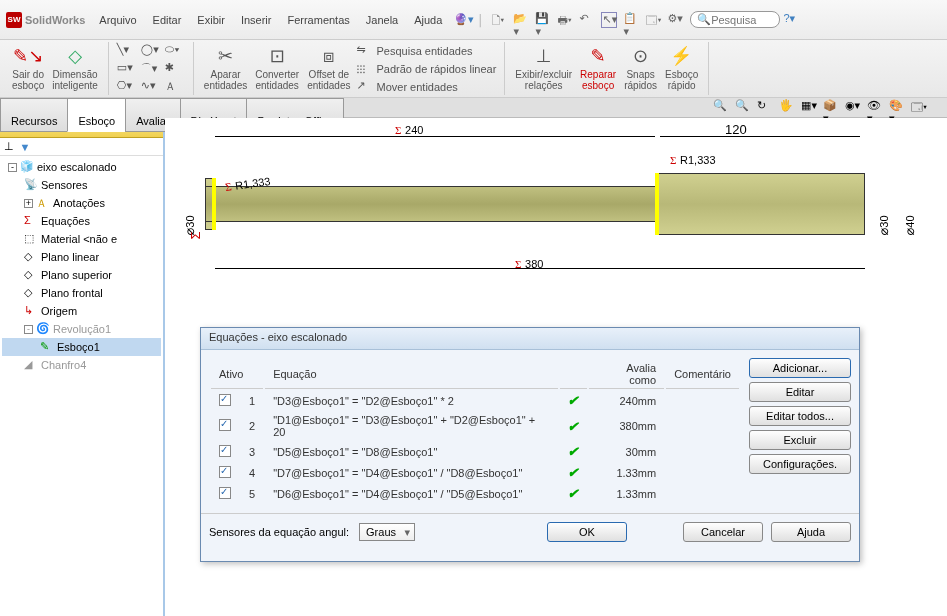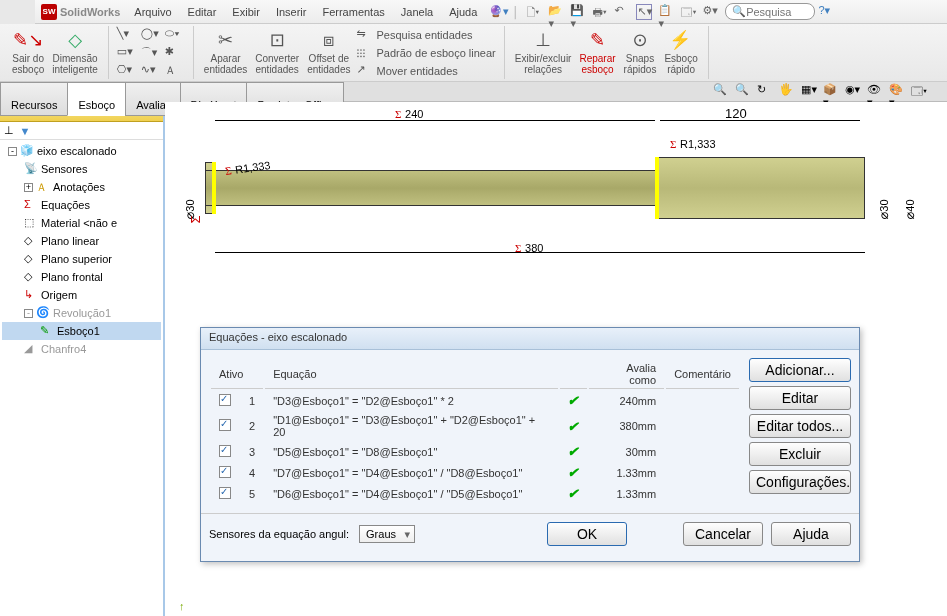--- a/index.html
+++ b/index.html
@@ -1,19 +1,19 @@
 <!DOCTYPE html>
 <html><head>
 <meta charset="utf-8">
 <style>
 * { margin:0; padding:0; box-sizing:border-box; font-family:"Segoe UI",Tahoma,sans-serif; font-size:11px; }
 body { width:947px; height:616px; background:#e8e8e8; overflow:hidden; position:relative; }
 
 
-.menubar { background:linear-gradient(#f8f8f8,#ececec); height:24px; display:flex; align-items:center; border-bottom:1px solid #ccc;margin-left:35px; }
+.menubar { background:linear-gradient(#f8f8f8,#ececec); height:40px; display:flex; align-items:center; border-bottom:1px solid #ccc; }
 .logo { display:flex; align-items:center; padding:0 6px; font-weight:bold; color:#888; font-size:13px; }
 .logo-icon { width:16px; height:16px; background:#b00; border-radius:2px; margin-right:3px; display:inline-flex; align-items:center; justify-content:center; font-size:8px; color:#fff; }
 .menu-item { padding:0 8px; height:22px; line-height:22px; color:#444; cursor:default; }
 .tb-ico { width:16px; height:16px; display:inline-block; margin:0 3px; color:#666; }
 .search-box { background:#fff; border:1px solid #999; border-radius:8px; padding:1px 6px; width:90px; margin-left:4px; display:flex; align-items:center; }
 .search-box input { border:none; outline:none; width:60px; font-size:11px; }
 
 
 .ribbon { background:linear-gradient(#f4f4f4,#e8e8e8); height:58px; display:flex; border-bottom:1px solid #ccc; padding:2px; }
 .rb-grp { border-right:1px solid #ccc; padding:0 6px; display:flex; }
@@ -62,21 +62,21 @@
 .dlg { position:absolute; left:200px; top:327px; width:660px; height:235px; background:#f0f4fa; border:1px solid #6a8ab0; box-shadow:2px 2px 6px rgba(0,0,0,.25); }
 .dlg-title { background:linear-gradient(#e8f0fa,#d0e0f0); height:22px; padding:3px 8px; color:#333; border-bottom:1px solid #a8c0d8; }
 .dlg-body { padding:8px; display:flex; }
 .dlg-table { flex:1; }
 .dlg-table th { text-align:left; font-weight:normal; color:#333; padding:2px 8px; border-bottom:1px solid #ccc; font-size:11px; }
 .dlg-table td { padding:2px 8px; font-size:11px; color:#333; }
 .chk { width:12px; height:12px; border:1px solid #888; background:#fff; display:inline-block; position:relative; }
 .chk::after { content:"✓"; color:#2a6ab0; font-size:10px; position:absolute; top:-2px; left:0; }
 .check-green { color:#0a0; font-weight:bold; font-size:13px; font-style:italic; }
 .dlg-btns { width:110px; display:flex; flex-direction:column; gap:4px; padding-left:8px; }
-.btn { background:linear-gradient(#fefefe,#e0e0e0); border:1px solid #888; border-radius:3px; padding:3px 6px; text-align:center; cursor:default; font-size:14px; }
+.btn { background:linear-gradient(#fefefe,#e0e0e0); border:1px solid #888; border-radius:3px; padding:3px 6px; text-align:center; cursor:default; font-size:11px; }
 .dlg-foot { border-top:1px solid #ccc; padding:8px; display:flex; align-items:center; gap:10px; }
 .selbox { border:1px solid #888; background:linear-gradient(#fff,#eee); padding:2px 18px 2px 6px; position:relative; }
 .selbox::after { content:"▾"; position:absolute; right:4px; top:2px; color:#666; }
 .dlg-foot .btns-right { margin-left:auto; display:flex; gap:8px; }
 .ok-btn { width:80px; border:1px solid #2a6ab0; }
 </style>
 </head>
 <body>
 
 <div class="menubar">
@@ -168,21 +168,21 @@
       <div class="rb-big-ico">⧈</div>
       <div class="rb-big-lbl">Offset de<br>entidades</div>
     </div>
     <div class="rb-small-col">
       <div class="rb-small">
           <span class="rb-small-ico">⇋</span>
           <span>Pesquisa entidades</span>
         </div>
       <div class="rb-small">
           <span class="rb-small-ico">⁝⁝⁝</span>
-          <span>Padrão de esboço linear</span>
+          <span>Padrão de rápidos linear</span>
         </div>
       <div class="rb-small">
           <span class="rb-small-ico">↗</span>
           <span>Mover entidades</span>
         </div>
     </div>
   </div>
   <div class="rb-grp">
     <div class="rb-big">
       <div class="rb-big-ico">⊥</div>

